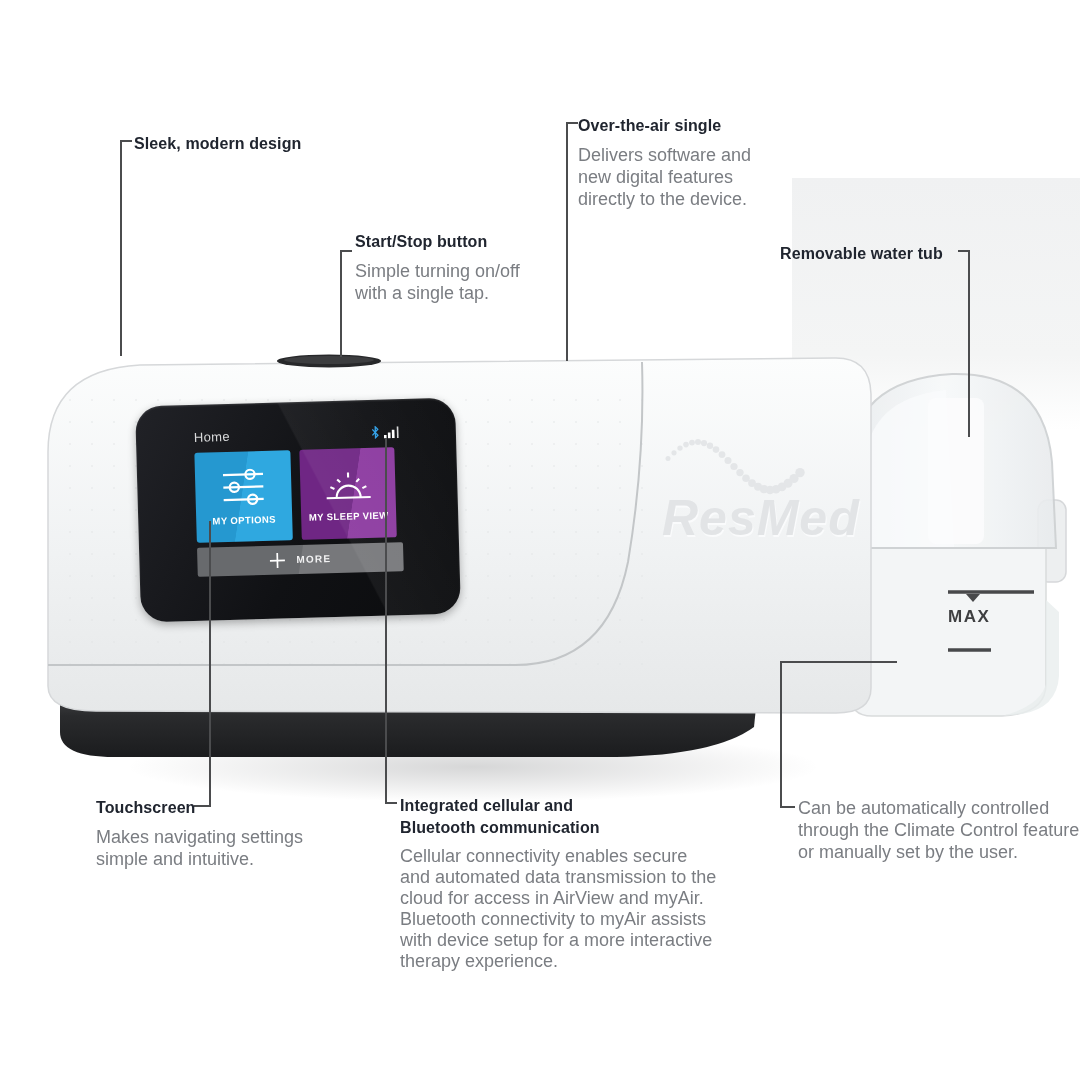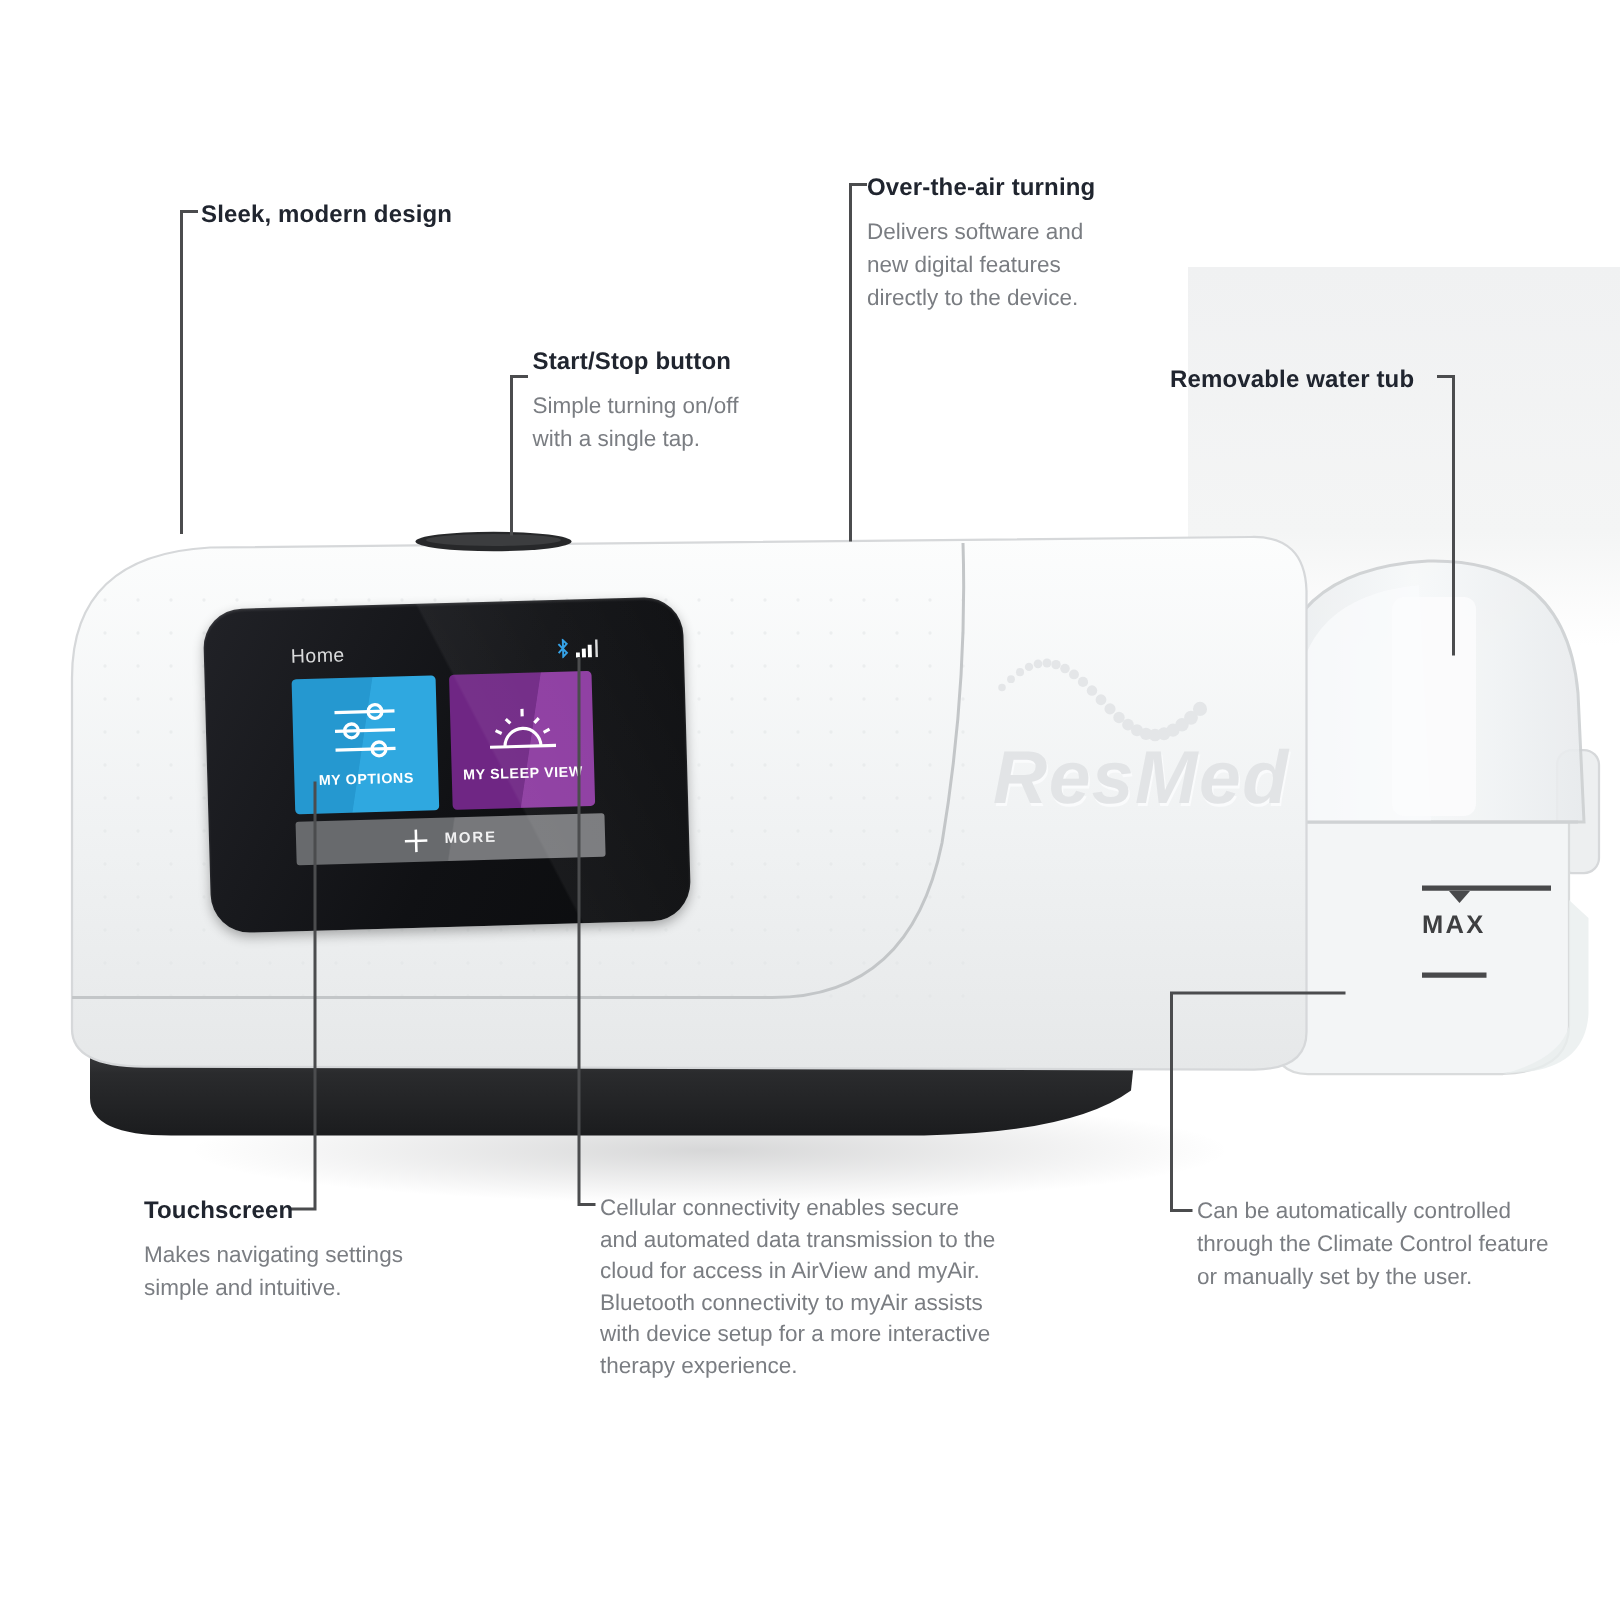--- a/index.html
+++ b/index.html
@@ -42,21 +42,21 @@
   .tile-label{font-size:9.5px;font-weight:bold;color:#ffffff;letter-spacing:.4px;white-space:nowrap;}
   .more-bar{margin-top:5px;width:100%;height:29px;border-radius:2px;
     background:linear-gradient(100deg,#686a6d 50%,#77787b 50.5%);
     display:flex;align-items:center;justify-content:center;gap:11px;}
   .more-label{font-size:10px;font-weight:bold;color:#f1f1f2;letter-spacing:1.2px;}
 
   
   .callout{position:absolute;z-index:5;}
   .callout h3{margin:0 0 7px 0;font-size:16px;font-weight:bold;color:#20252f;
     letter-spacing:.1px;line-height:22px;white-space:pre-line;}
-  .callout p{margin:0;font-size:15px;color:#7a7d82;line-height:22px;white-space:pre-line;}
+  .callout p{margin:0;font-size:18px;color:#7a7d82;line-height:22px;white-space:pre-line;}
   .co-sleek{left:134px;top:133px;text-align:center;}
   .co-ota{left:578px;top:115px;}
   .co-startstop{left:355px;top:231px;}
   .co-watertub{left:780px;top:243px;}
   .co-touchscreen{left:96px;top:797px;}
   .co-cellular{left:400px;top:795px;}
   .co-cellular p{line-height:21px;}
   .co-humidifier{left:798px;top:797px;}
 </style>
 </head>
@@ -212,21 +212,21 @@
     <path d="M386,438 L386,803 L397,803"></path>
     <path d="M897,662 L781,662 L781,807 L795,807"></path>
   </g>
 </svg>
 
 <div class="callout co-sleek">
   <h3>Sleek, modern design</h3>
 </div>
 
 <div class="callout co-ota">
-  <h3>Over-the-air turning</h3>
+  <h3>Over-the-air single</h3>
   <p>Delivers software and
 new digital features
 directly to the device.</p>
 </div>
 
 <div class="callout co-startstop">
   <h3>Start/Stop button</h3>
   <p>Simple turning on/off
 with a single tap.</p>
 </div>
@@ -235,20 +235,22 @@
   <h3>Removable water tub</h3>
 </div>
 
 <div class="callout co-touchscreen">
   <h3>Touchscreen</h3>
   <p>Makes navigating settings
 simple and intuitive.</p>
 </div>
 
 <div class="callout co-cellular">
+  <h3>Integrated cellular and
+Bluetooth communication</h3>
   <p>Cellular connectivity enables secure
 and automated data transmission to the
 cloud for access in AirView and myAir.
 Bluetooth connectivity to myAir assists
 with device setup for a more interactive
 therapy experience.</p>
 </div>
 
 <div class="callout co-humidifier">
   <p>Can be automatically controlled

